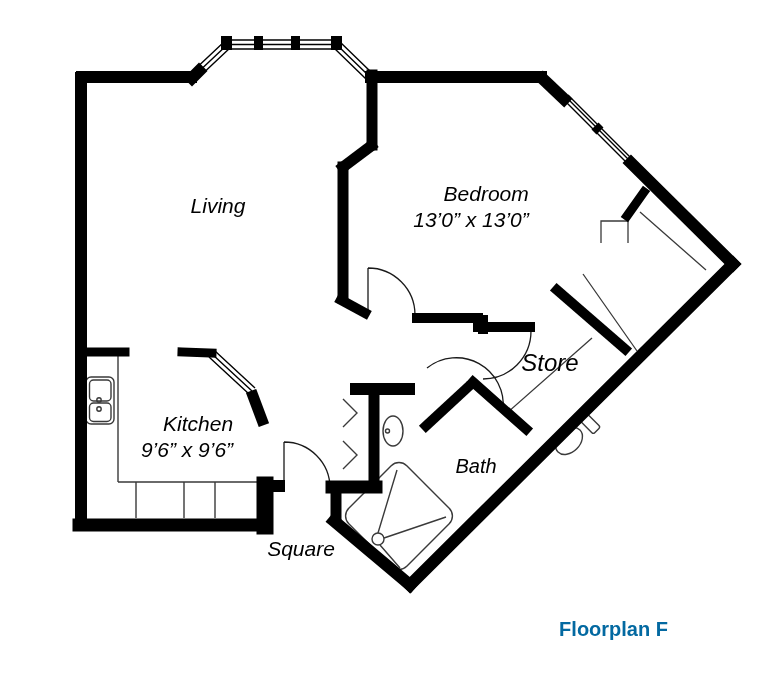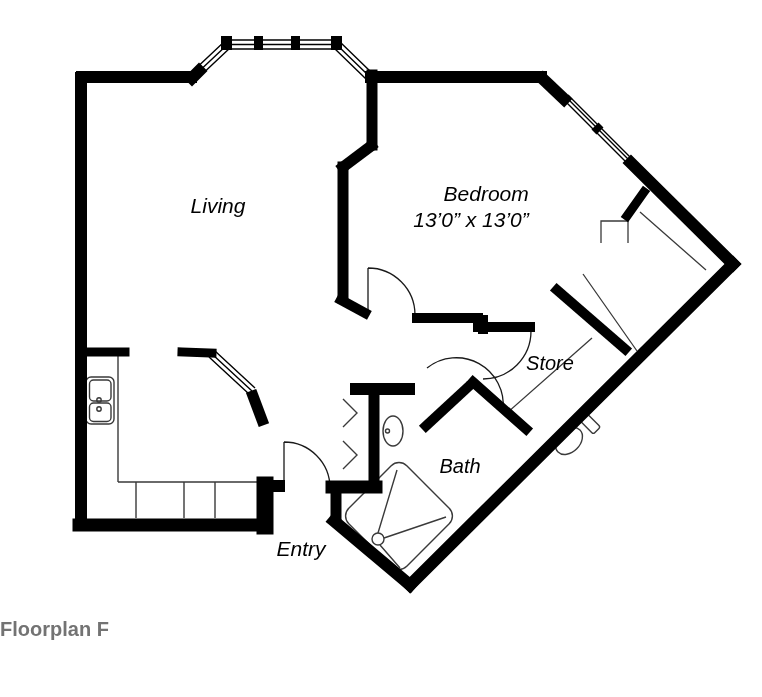--- a/index.html
+++ b/index.html
@@ -7,22 +7,22 @@
     position:relative;width:762px;height:697px;background:#ffffff;
     font-family:"Liberation Sans","DejaVu Sans",sans-serif;color:#000;
     overflow:hidden;
   }
   #plan-svg{position:absolute;left:0;top:0;}
   .room-label{
     position:absolute;transform:translate(-50%,-50%);
     text-align:right;white-space:nowrap;line-height:26px;font-size:21px;color:#000;font-style:italic;
   }
   .caption{
-    position:absolute;left:0;top:618px;width:668px;text-align:left;
-    font-size:20px;line-height:23.5px;color:#737373;
+    position:absolute;left:0;top:618px;width:668px;text-align:right;
+    font-size:20px;line-height:23.5px;color:#0369a1;
   }
   .caption .t{font-weight:bold;}
 </style>
 </head>
 <body>
 
 <div id="stage">
 
   <svg id="plan-svg" width="762" height="697" viewBox="0 0 762 697">
 
@@ -118,24 +118,28 @@
 
   <div class="room-label" style="left:218px;top:206px;">
     <div>Living</div>
   </div>
 
   <div class="room-label" style="left:471px;top:207px;">
     <div>Bedroom</div>
     <div>13’0” x 13’0”</div>
   </div>
 
+  <div class="room-label" style="left:187px;top:437px;">
+    <div>Kitchen</div>
+    <div>9’6” x 9’6”</div>
+  </div>
 
-  <div class="room-label" style="left:550px;top:363px;font-size:20px;">Store</div>
+  <div class="room-label" style="left:550px;top:363px;font-size:24px;">Store</div>
 
-  <div class="room-label" style="left:460px;top:466px;font-size:20px;">Bath</div>
+  <div class="room-label" style="left:476px;top:466px;font-size:20px;">Bath</div>
 
-  <div class="room-label" style="left:301px;top:549px;">Entry</div>
+  <div class="room-label" style="left:301px;top:549px;">Square</div>
 
   <div class="caption">
     <div class="t">Floorplan F</div>
   </div>
 
 </div>
 
 </body></html>

